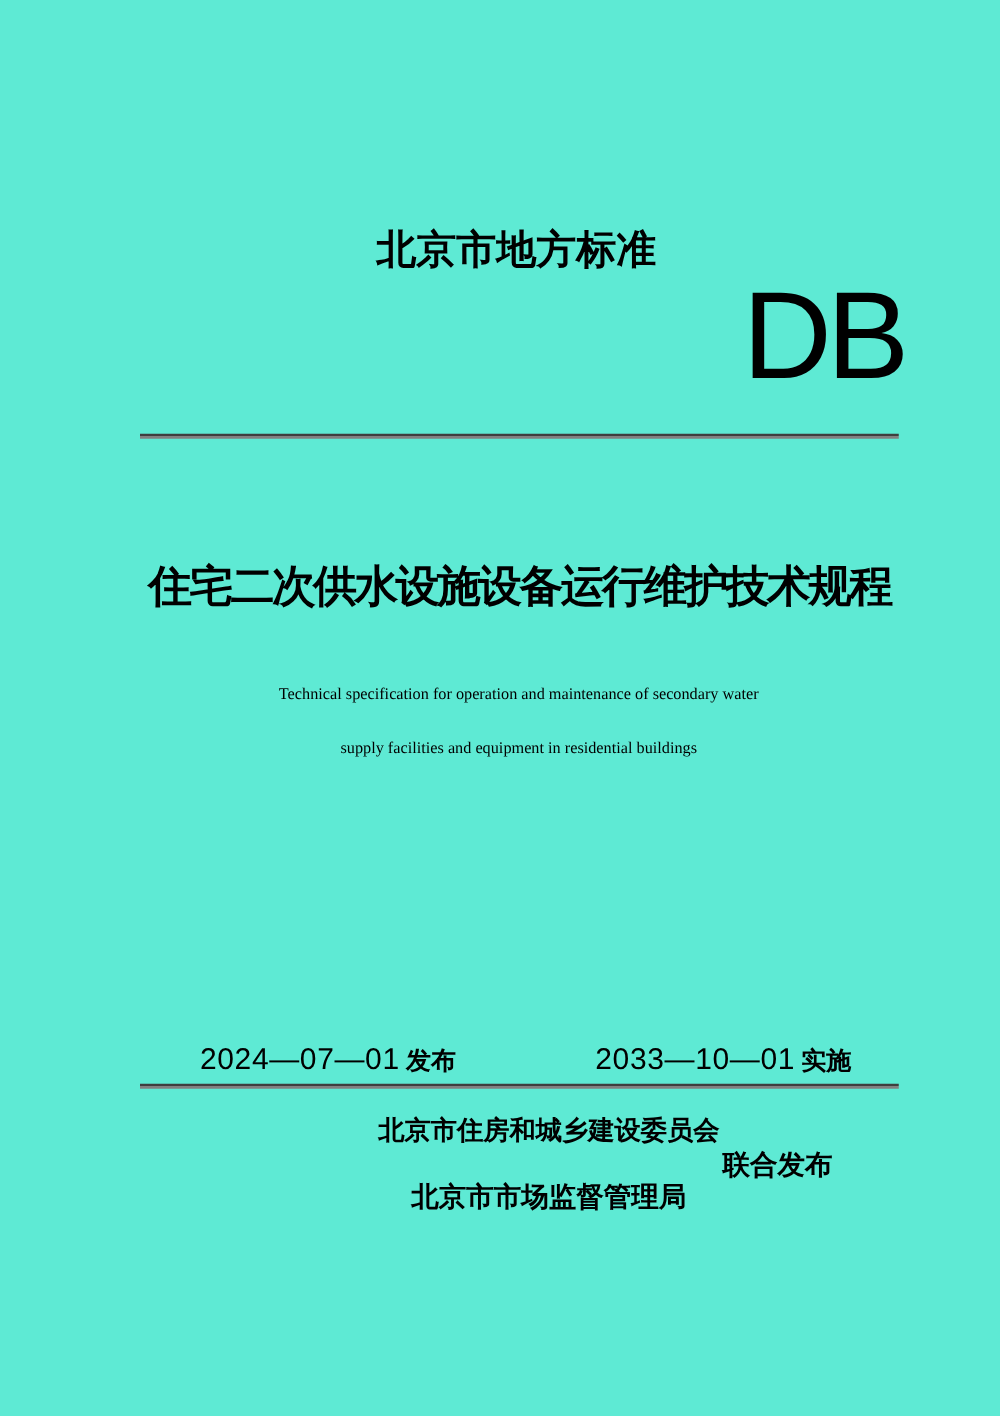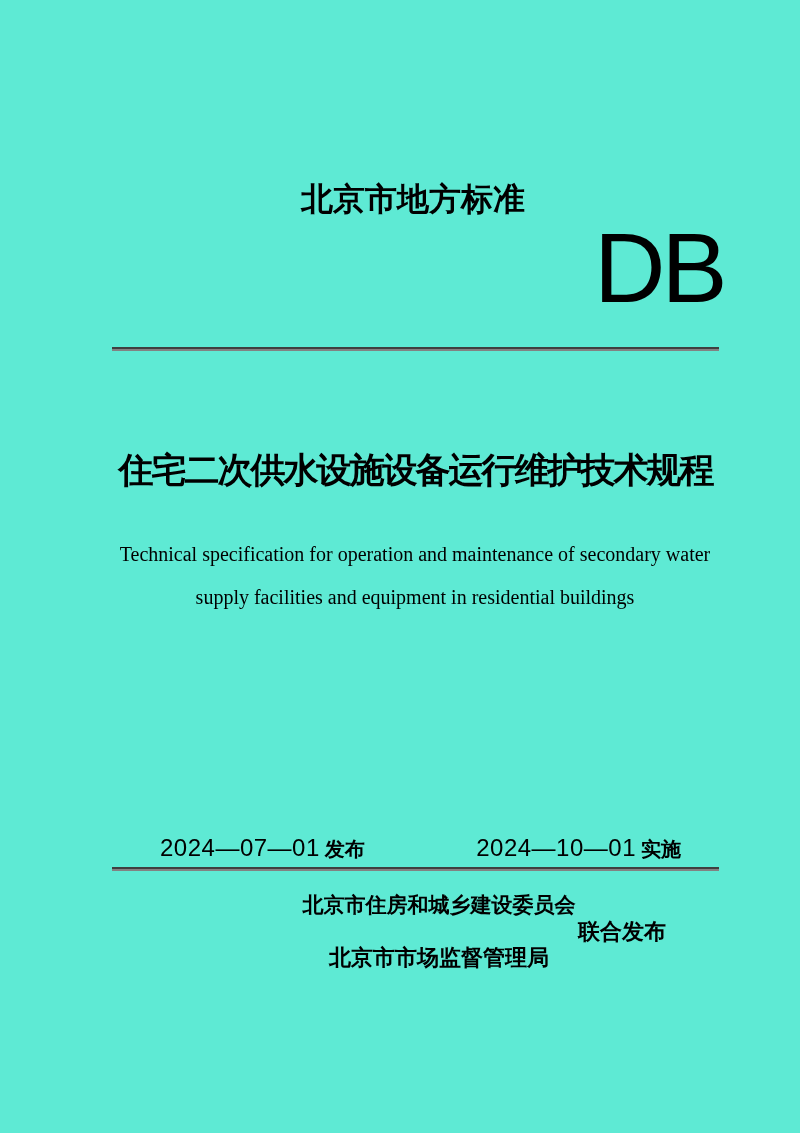--- a/index.html
+++ b/index.html
@@ -59,21 +59,21 @@
     font-size: 35px; font-weight: bold;
     letter-spacing: -2px;
     line-height: 38px;
     white-space: nowrap;
   }
   .en-title {
     position: absolute;
     left: 115px; top: 533px; width: 600px;
     text-align: center;
     font-family: "Liberation Serif", serif;
-    font-size: 20px;
+    font-size: 13px;
     line-height: 43px;
     font-weight: 400;
   }
   .dates-row {
     position: absolute;
     left: 112px; top: 837px; width: 607px;
     box-sizing: border-box;
     padding: 0 38px 0 48px;
     display: flex;
     justify-content: space-between;
@@ -127,21 +127,21 @@
   <div class="en-title">
     <div>Technical specification for operation and maintenance of secondary water</div>
     <div>supply facilities and equipment in residential buildings</div>
   </div>
 
   <div class="dates-row">
     <div>
       <span class="date-num">2024—07—01</span><span class="date-label">发布</span>
     </div>
     <div>
-      <span class="date-num">2024—10—01</span><span class="date-label">实施</span>
+      <span class="date-num">2033—10—01</span><span class="date-label">实施</span>
     </div>
   </div>
 
   <div class="rule rule-bottom"></div>
 
   <div class="publisher-line publisher-1">北京市住房和城乡建设委员会</div>
 
   <div class="joint-label">联合发布</div>
 
   <div class="publisher-line publisher-2">北京市市场监督管理局</div>

